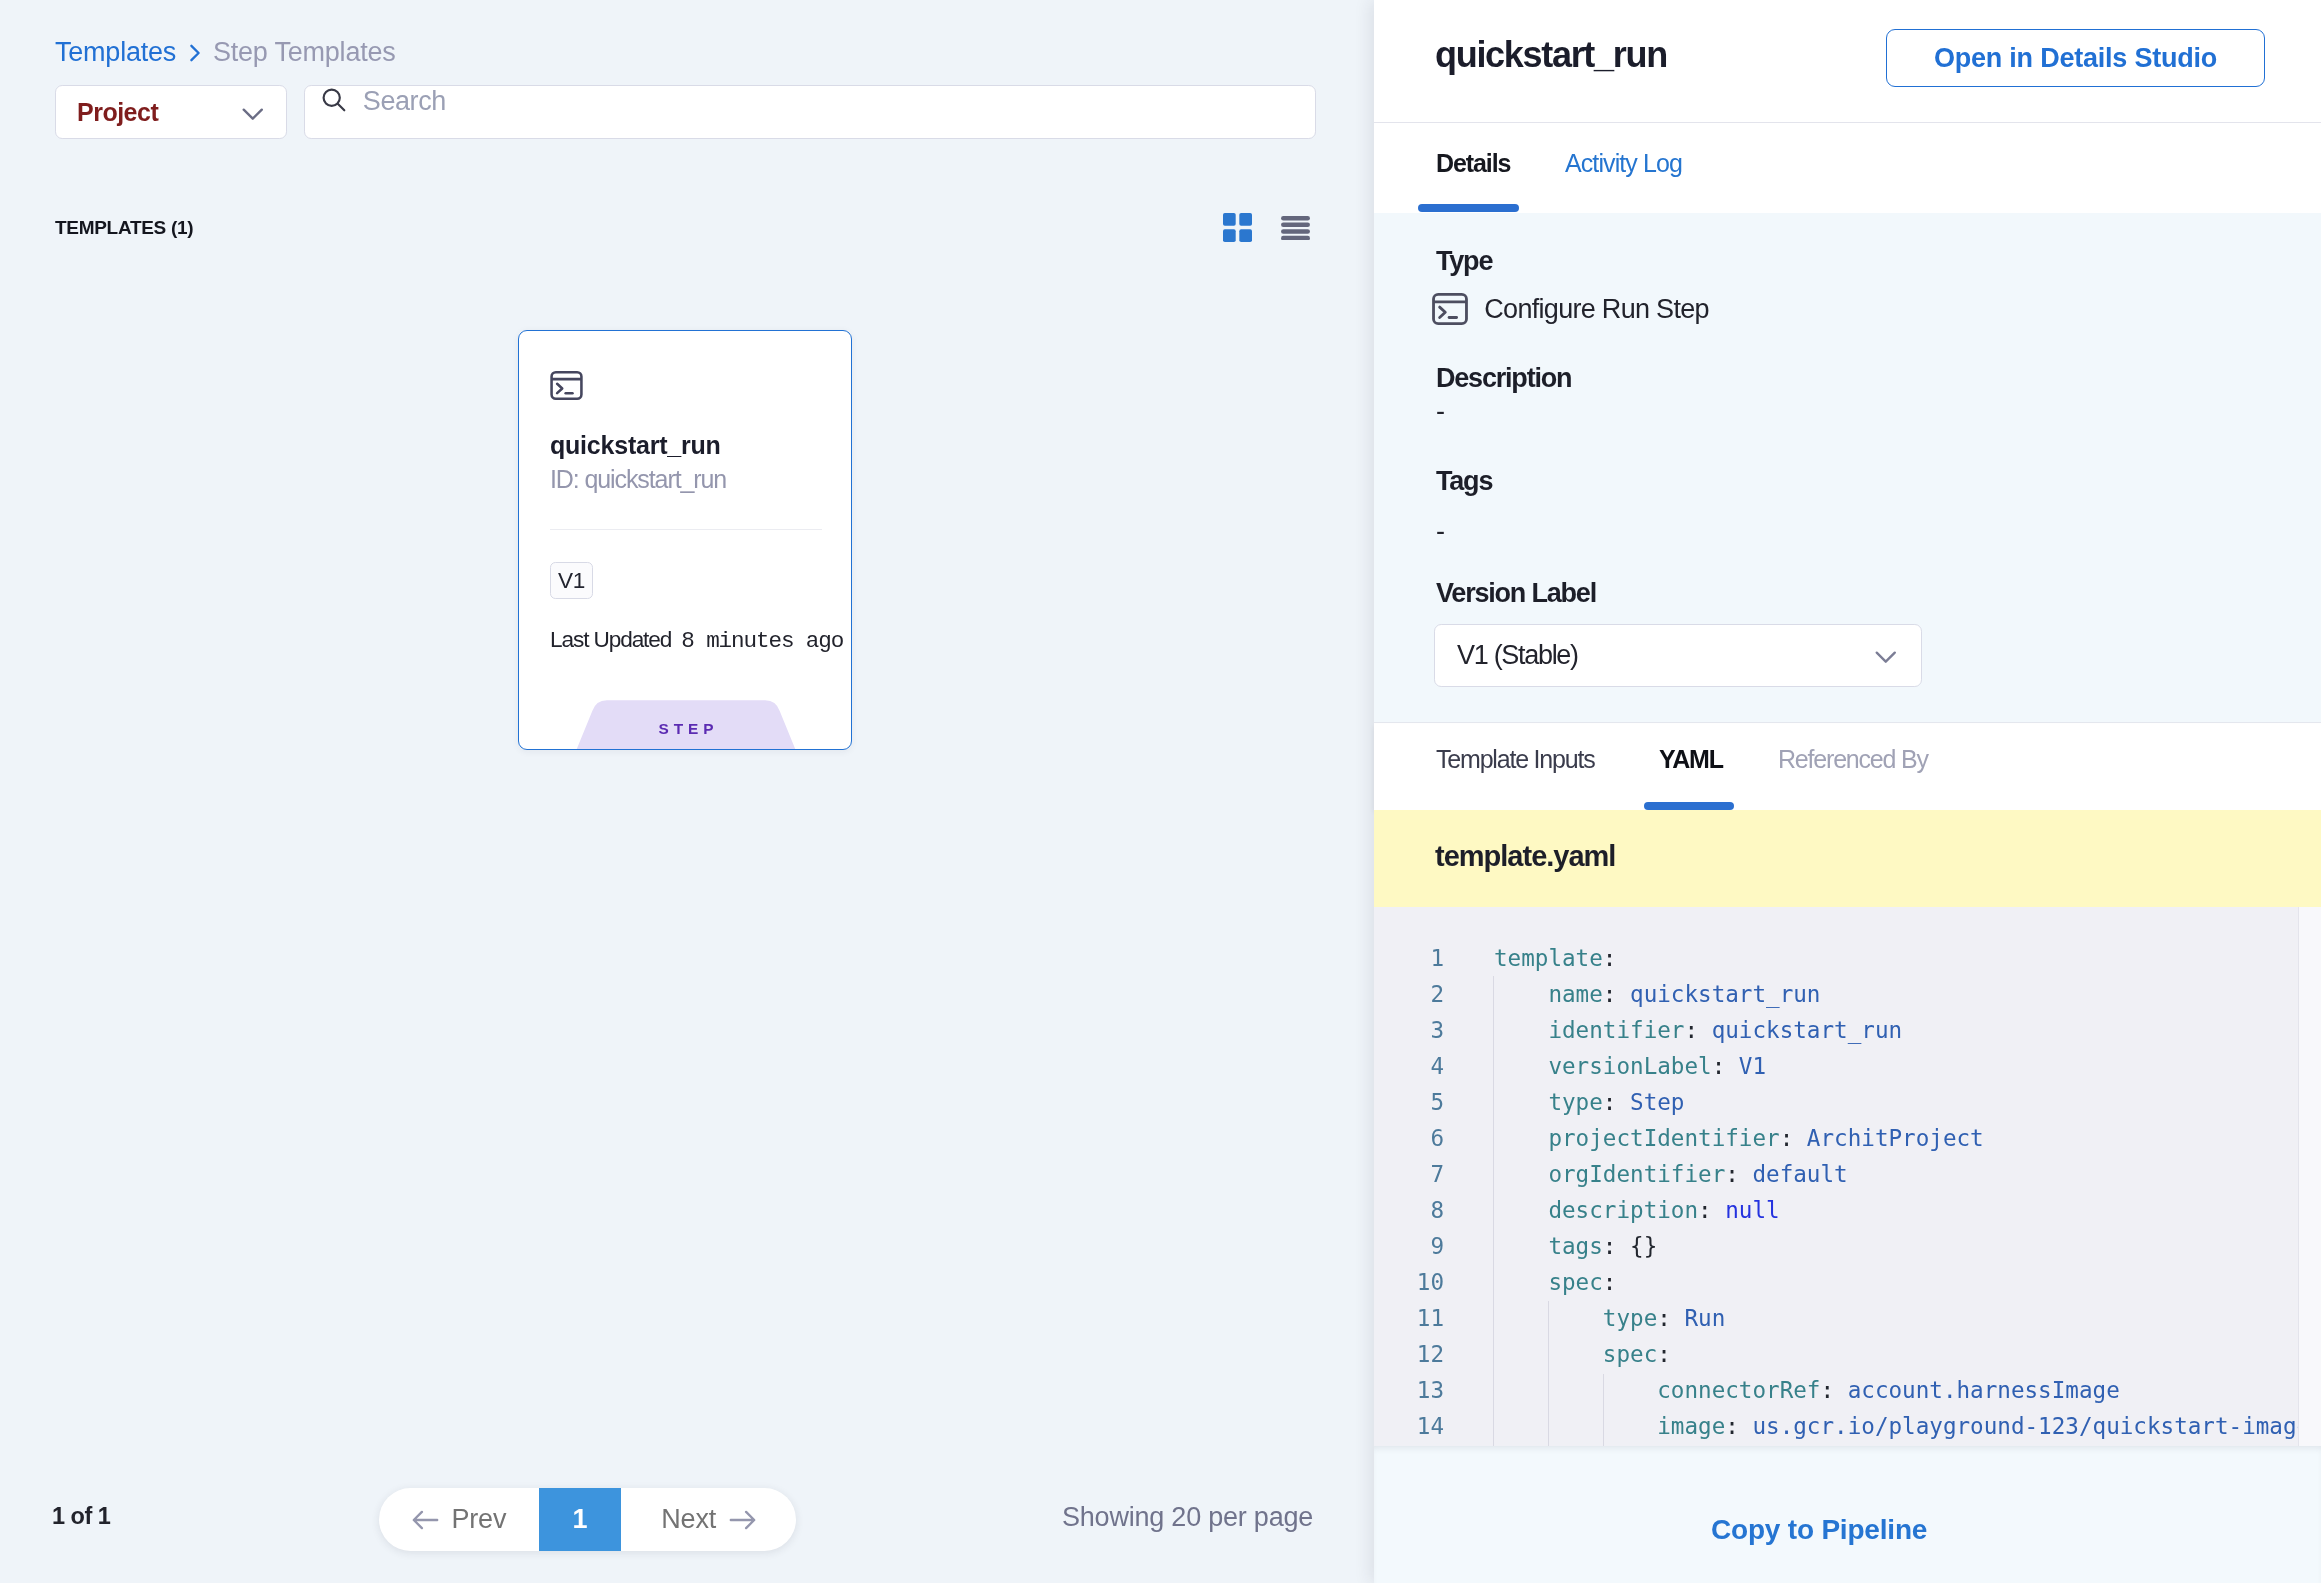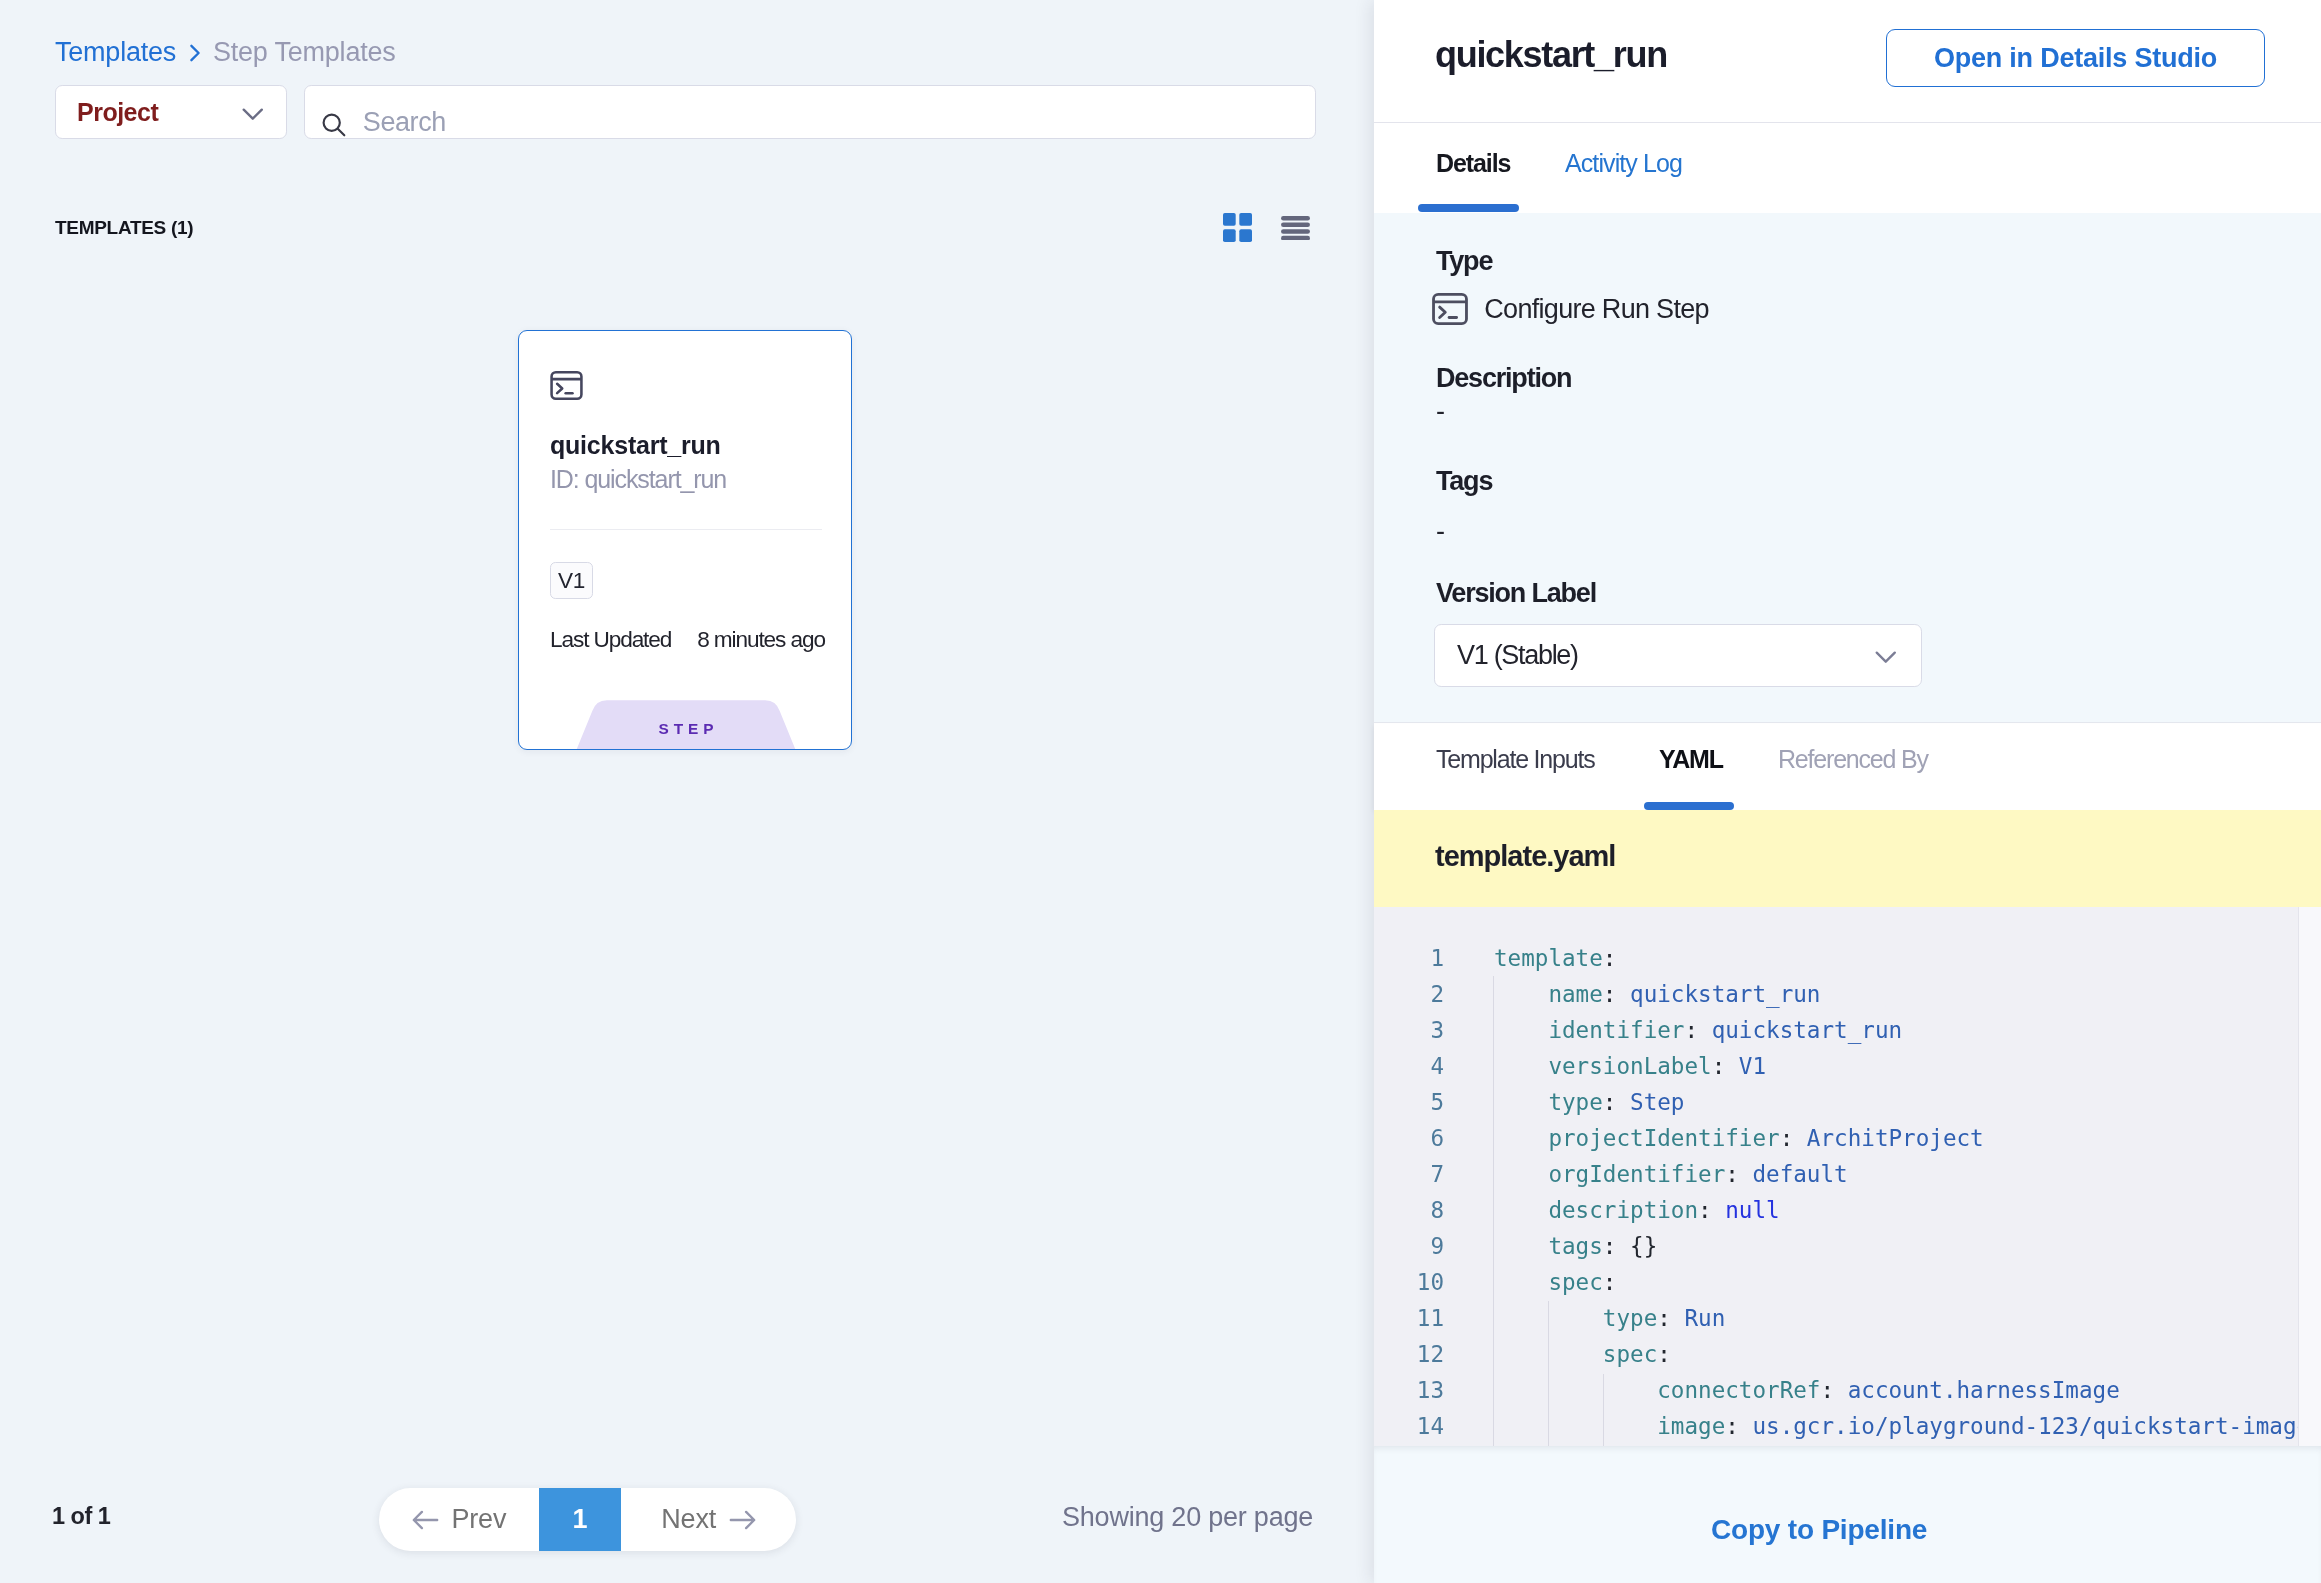--- a/index.html
+++ b/index.html
@@ -12,42 +12,42 @@
   .crumb-link { left:55px; top:37px; font-size:27px; color:#2170d4; }
   .crumb-sep { left:186px; top:44px; }
   .crumb-current { left:213px; top:37px; font-size:27px; color:#9799b2; }
 
   .select-box { left:55px; top:85px; width:232px; height:54px; background:#fff;
     border:1.8px solid #d9dbe7; border-radius:7.2px; display:flex; align-items:center; }
   .select-box .lbl { margin-left:21px; font-size:25px; font-weight:700; color:#7f1d1d; letter-spacing:-0.5px; }
   .select-box .chev { position:absolute; right:22px; top:20px; }
 
   .search-box { left:304px; top:85px; width:1012px; height:54px; background:#fff;
-    border:1.8px solid #d9dbe7; border-radius:7.2px; display:flex; align-items:flex-end; }
+    border:1.8px solid #d9dbe7; border-radius:7.2px; display:flex; align-items:flex-start; }
   .search-box .sicon { margin-left:15.4px; }
   .search-box input { border:0; outline:0; background:transparent; margin-left:15.4px; width:814px;
     font-size:27px; font-family:inherit; color:#22222a; letter-spacing:-0.015em; }
   .search-box input::placeholder { color:#9ba0b5; }
 
   .list-header { left:55px; top:217px; font-size:19px; font-weight:700; color:#14161f; letter-spacing:-0.3px; }
   .grid-toggle { left:1223px; top:213px; width:29px; height:29px; cursor:pointer; }
   .list-toggle { left:1281px; top:216px; width:29px; height:24.4px; cursor:pointer; }
 
   
   .card { left:518px; top:330px; width:334px; height:420px; background:#fff;
     border:1.8px solid #2272d4; border-radius:9px; box-shadow:0 1.8px 7.2px rgba(40,41,61,0.06); overflow:hidden; }
   .card .cicon { position:absolute; left:31px; top:40px; }
   .card .ctitle { position:absolute; left:31px; top:100px; font-size:25px; font-weight:700; color:#1b1d2b; }
   .card .cid { position:absolute; left:31px; top:134px; font-size:25px; color:#9496ad; letter-spacing:-1.1px; }
   .card .cdivider { position:absolute; left:31px; top:198px; width:272px; height:0.9px; background:#ebecf1; }
   .card .vbadge { position:absolute; left:31px; top:231px; width:43px; height:37px; background:#fbfbfd;
     border:0.9px solid #d8dae6; border-radius:5.4px; display:flex; align-items:center; justify-content:center;
     font-size:22.6px; color:#22242f; }
   .card .lu-row { position:absolute; left:31px; top:296px; font-size:22.6px; color:#22232c; letter-spacing:-1.1px; }
-  .card .lu-row .lu-val { margin-left:26px; }
+  .card .lu-row .lu-val { margin-left:10px;font-family:Liberation Mono, monospace; }
   .card .ribbon { position:absolute; left:57px; bottom:-1.8px; width:220px; height:51px; }
   .card .ribbon-label { position:absolute; left:57px; bottom:11px; width:220px; text-align:center;
     font-size:15.4px; font-weight:700; letter-spacing:5px; color:#5b2bb2; text-indent:5px; }
 
   
   .page-summary { left:52px; top:1503px; font-size:23.5px; font-weight:700; color:#22232c; letter-spacing:-0.5px; }
   .pager { left:379px; top:1488px; width:417px; height:63px; background:#fff; border-radius:32px;
     box-shadow:0 1.8px 9px rgba(40,41,61,0.10); display:flex; overflow:hidden; }
   .pager .pbtn { display:flex; align-items:center; justify-content:center; gap:12.7px;
     font-size:27px; color:#737373; }

